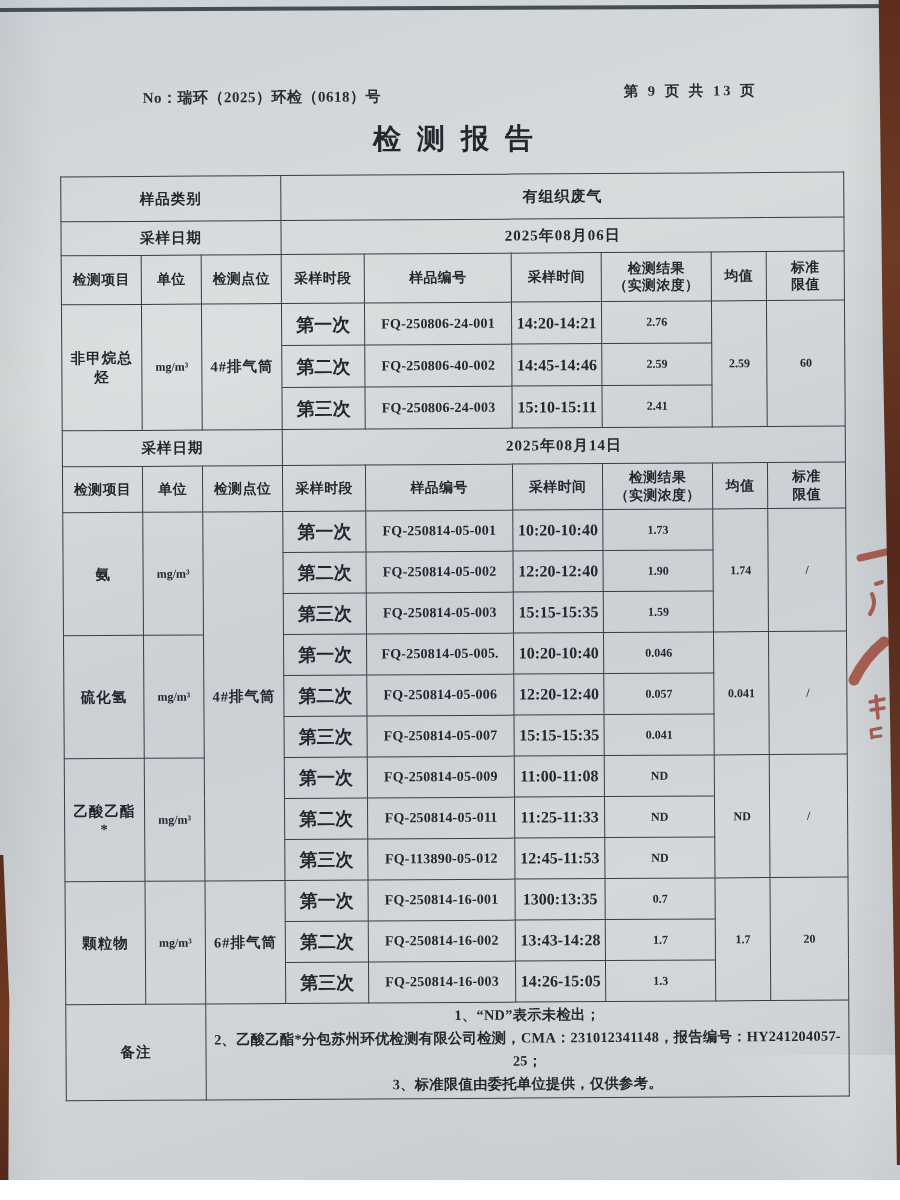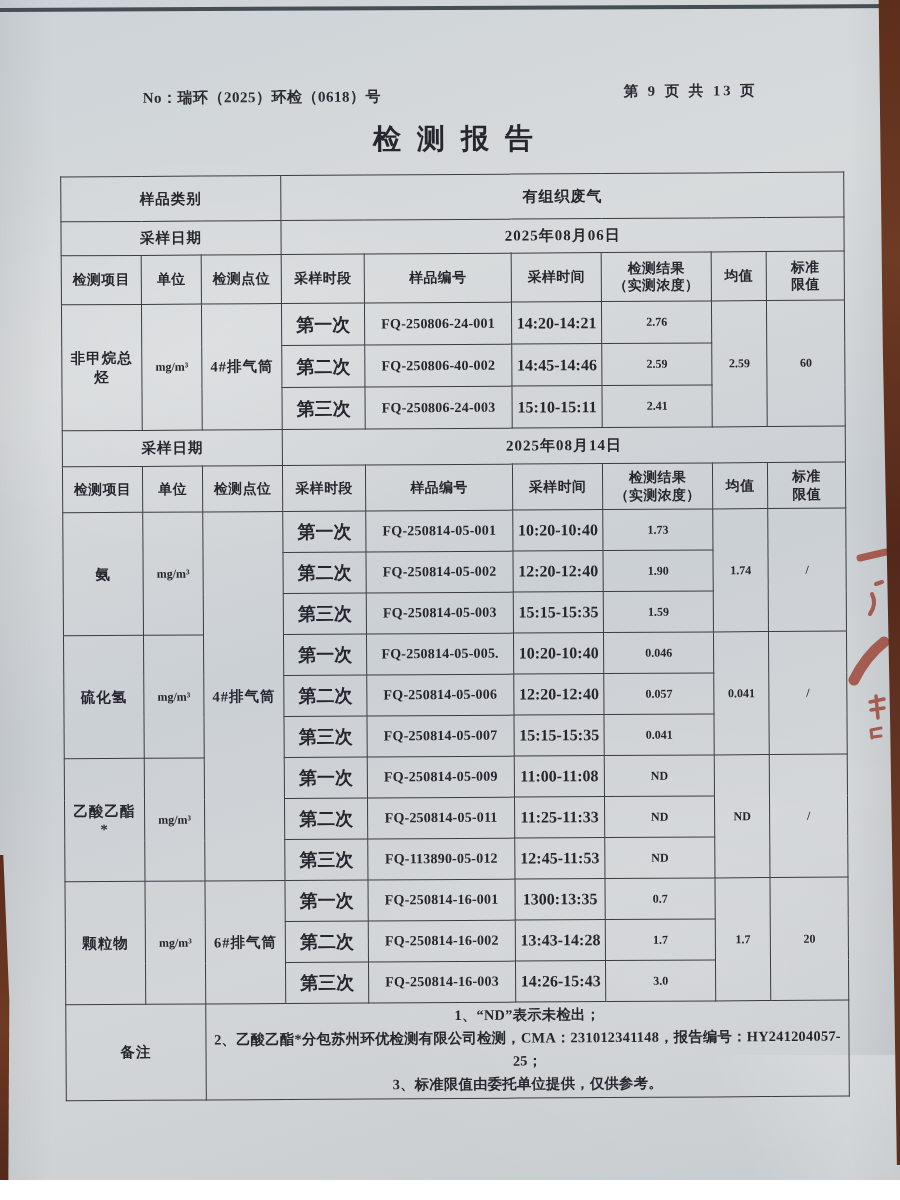--- a/index.html
+++ b/index.html
@@ -254,22 +254,22 @@
           </tr>
           <tr class="h-dataB">
             <td class="seq">第二次</td>
             <td class="code">FQ-250814-16-002</td>
             <td class="time">13:43-14:28</td>
             <td class="num">1.7</td>
           </tr>
           <tr class="h-dataB">
             <td class="seq">第三次</td>
             <td class="code">FQ-250814-16-003</td>
-            <td class="time">14:26-15:43</td>
-            <td class="num">3.0</td>
+            <td class="time">14:26-15:05</td>
+            <td class="num">1.3</td>
           </tr>
 
           <tr class="h-note">
             <th colspan="2" class="lab">备注</th>
             <td colspan="7" class="notes">
               <div>1、“ND”表示未检出；</div>
               <div>2、乙酸乙酯*分包苏州环优检测有限公司检测，CMA：231012341148，报告编号：HY241204057-25；</div>
               <div>3、标准限值由委托单位提供，仅供参考。</div>
             </td>
           </tr>

